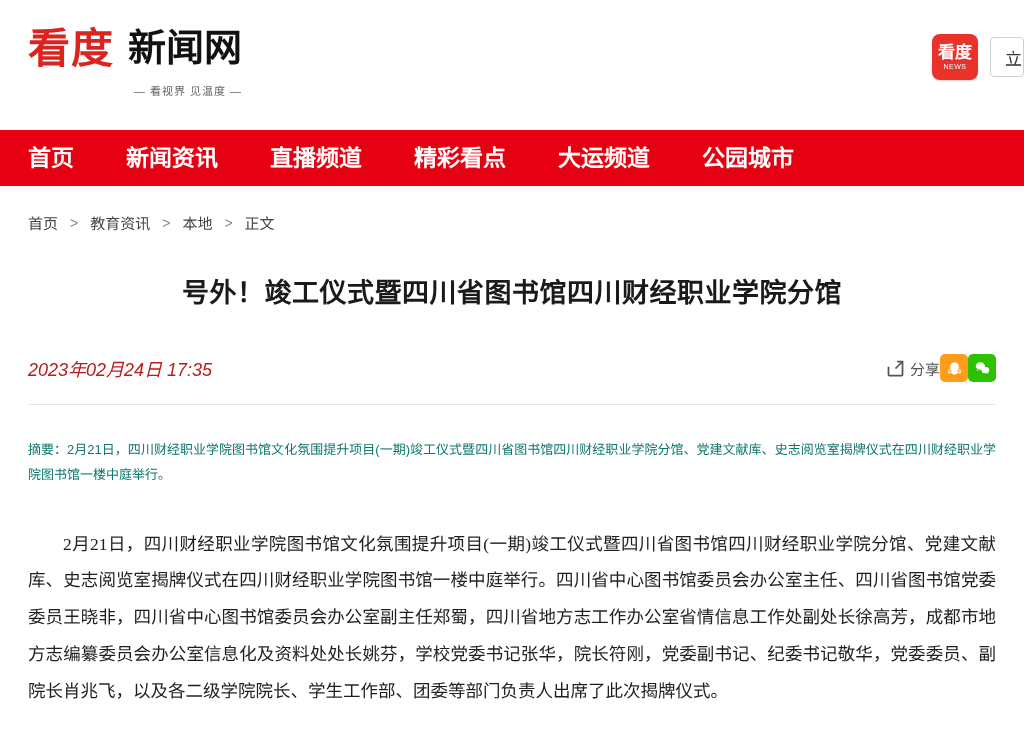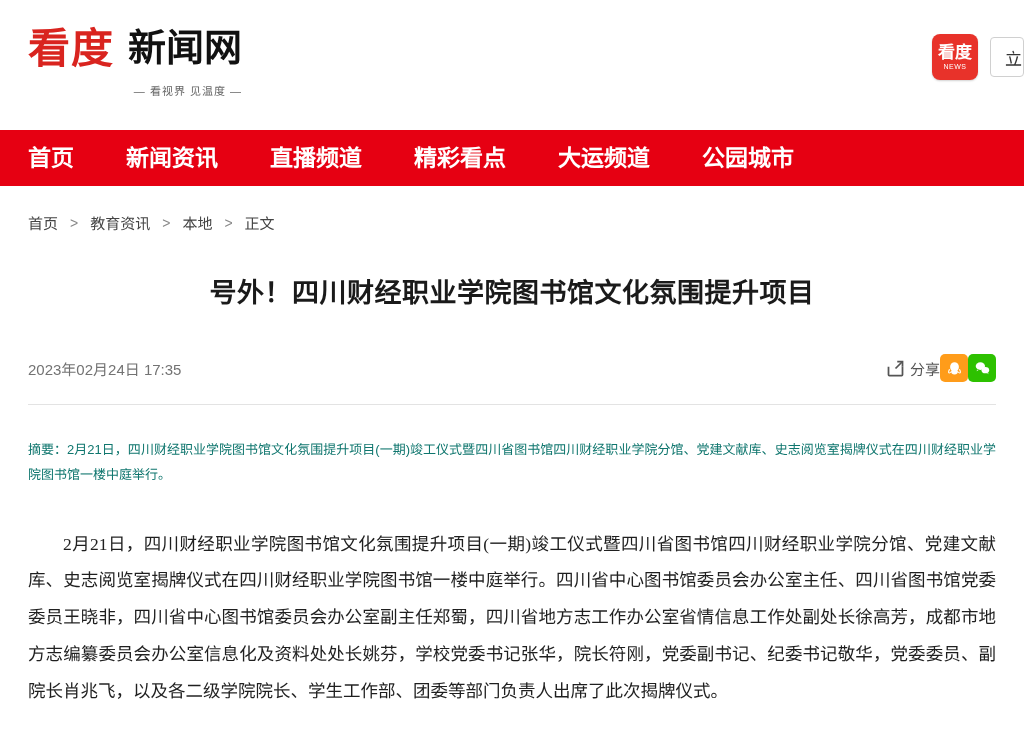--- a/index.html
+++ b/index.html
@@ -166,22 +166,23 @@
     letter-spacing: .5px;
   }
   .meta-row {
     display: flex;
     align-items: center;
     justify-content: space-between;
     margin-top: 44px;
     padding-bottom: 22px;
   }
   .date {
-    font-size: 15px;
-    color: #737373;
+    font-size: 18px;
+    color: #b91c1c;
+    font-style: italic;
   }
   .share-area {
     display: flex;
     align-items: center;
     gap: 0;
   }
   .share-label {
     font-size: 15px;
     color: #555;
     margin-left: 4px;
@@ -268,21 +269,21 @@
   <span class="sep">&gt;</span>
   <a href="#">教育资讯</a>
   <span class="sep">&gt;</span>
   <a href="#">本地</a>
   <span class="sep">&gt;</span>
   <a href="#">正文</a>
 </div>
 
 <div class="article">
 
-  <h1 class="title">号外！四川财经职业学院图书馆文化氛围提升项目</h1>
+  <h1 class="title">号外！竣工仪式暨四川省图书馆四川财经职业学院分馆</h1>
 
   <div class="meta-row">
     <div class="date">2023年02月24日 17:35</div>
 
     <div class="share-area">
       <span class="share-ico">
         <svg width="21" height="21" viewBox="0 0 24 24" fill="none" stroke="#555" stroke-width="2">
           <path d="M4 10v9a1 1 0 0 0 1 1h14a1 1 0 0 0 1-1v-9"></path>
           <path d="M14 4h6v6"></path>
           <path d="M20 4l-8 8"></path>

